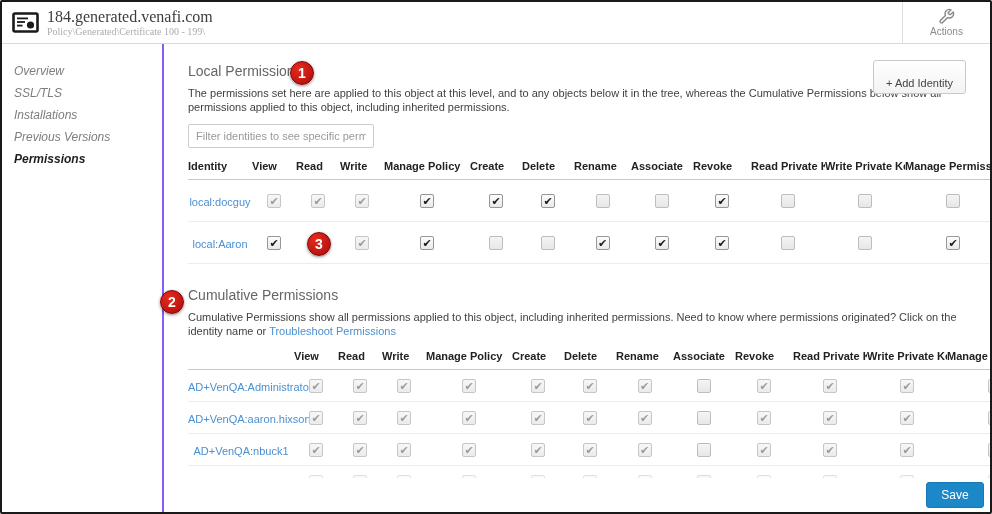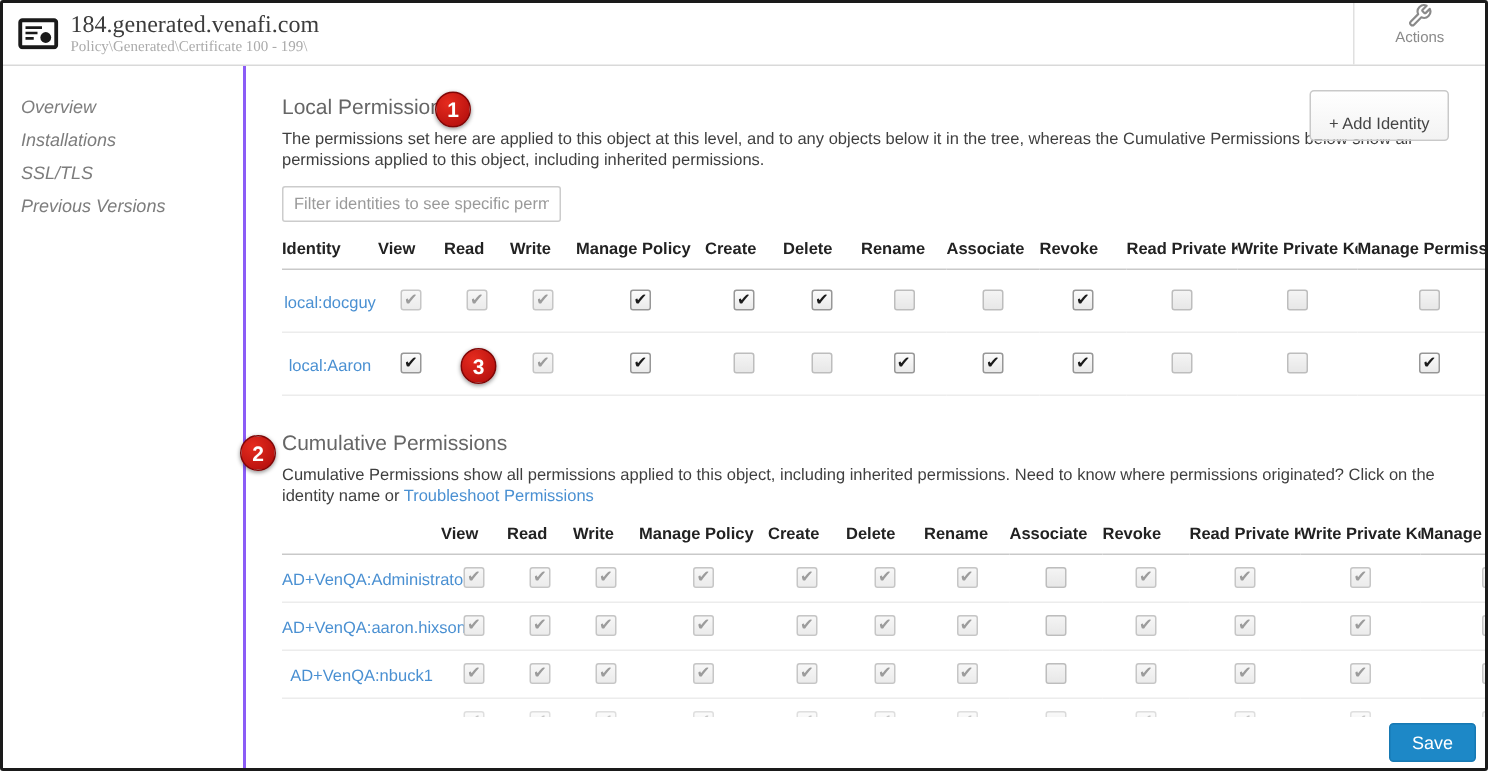--- a/index.html
+++ b/index.html
@@ -7,21 +7,21 @@
   .window {
     position:relative; width:992px; height:514px;
     border:2px solid #1a1a1a; border-radius:2px; background:#fff; overflow:hidden;
   }
   
   .header { display:flex; height:42px; border-bottom:1px solid #d9d9d9; background:#fff; }
   .title-block { display:flex; align-items:center; padding-left:10px; flex:1;font-family:Liberation Serif, serif; }
   .cert-icon { width:27px; height:21px; margin-right:8px; flex:0 0 auto; }
   .title-text h1 { font-size:16px; font-weight:normal; color:#3c3c3c; line-height:18px; }
   .breadcrumb { font-size:10px; color:#ababab; line-height:12px; }
-  .actions-box { width:88px; border-left:1px solid #e0e0e0; display:flex; flex-direction:column; align-items:center; cursor:pointer; }
+  .actions-box { width:88px; border-left:1px solid #e0e0e0; display:flex; flex-direction:column; align-items:center; justify-content:center; cursor:pointer; }
   .actions-box svg { width:17px; height:17px; }
   .actions-label { font-size:10px; color:#8a8a8a; margin-top:1px; }
   
   .body { position:relative; display:flex; height:468px; overflow:hidden; }
   .sidebar { width:162px; flex:0 0 162px; border-right:2px solid #8b5cf6; padding:16px 16px 0 12px;font-style:italic; }
   .side-item { font-size:12px; color:#7d7d7d; line-height:22px; cursor:pointer; }
   .side-item.active { color:#1f1f1f; font-weight:bold; }
   .main { position:relative; flex:1; padding:18px 24px 0 24px; overflow:hidden; }
   .section-title { font-size:14px; font-weight:normal; color:#666; line-height:18px; }
   .section-desc { font-size:11px; color:#3f3f3f; line-height:14px; margin-top:6px; max-width:782px; }
@@ -95,23 +95,24 @@
       <svg viewBox="0 0 24 24" fill="none" stroke="#8a8a8a" stroke-width="2" stroke-linecap="round" stroke-linejoin="round">
         <path d="M14.7 6.3a1 1 0 0 0 0 1.4l1.6 1.6a1 1 0 0 0 1.4 0l3.77-3.77a6 6 0 0 1-7.94 7.94l-6.91 6.91a2.12 2.12 0 0 1-3-3l6.91-6.91a6 6 0 0 1 7.94-7.94l-3.76 3.76z"></path>
       </svg>
       <span class="actions-label">Actions</span>
     </div>
   </div>
 
   <div class="body">
     <div class="sidebar">
         <div class="side-item">Overview</div>
+        <div class="side-item">SSL/TLS</div>
         <div class="side-item">Installations</div>
-        <div class="side-item">SSL/TLS</div>
         <div class="side-item">Previous Versions</div>
+        <div class="side-item active">Permissions</div>
       </div>
 
     <div class="main">
       <section>
         <h2 class="section-title">Local Permissions</h2>
         <button class="add-identity">+ Add Identity</button>
         <p class="section-desc">The permissions set here are applied to this object at this level, and to any objects below it in the tree, whereas the Cumulative Permissions below show all permissions applied to this object, including inherited permissions.</p>
         <input class="filter-input" type="text" placeholder="Filter identities to see specific permissions" style="">
         <table class="perm local">
             <colgroup>

